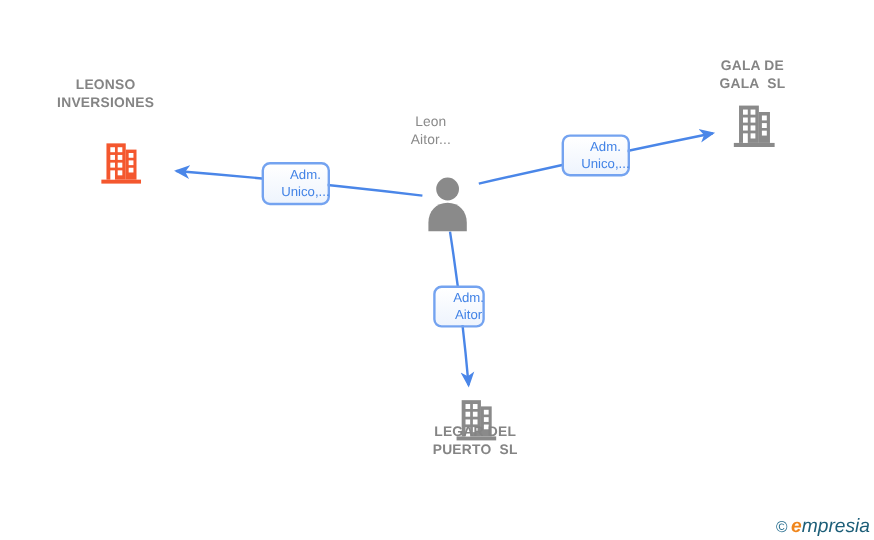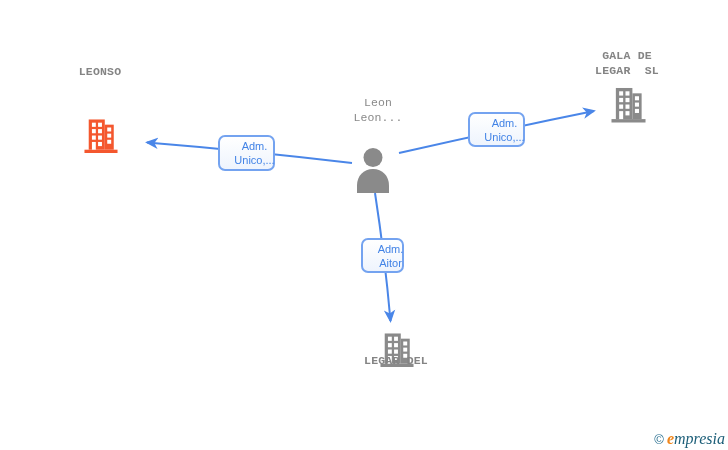--- a/index.html
+++ b/index.html
@@ -6,61 +6,62 @@
   .canvas{
     position:relative;width:728px;height:450px;background:#ffffff;overflow:hidden;
     font-family:"Liberation Sans",sans-serif;
   }
   .edges{position:absolute;left:0;top:0;z-index:1;}
   .edge{fill:none;stroke:#4a86e8;stroke-width:2;}
   .node-label{
     position:absolute;z-index:2;text-align:center;color:#848484;
     font-size:11.5px;font-weight:bold;line-height:15px;letter-spacing:.2px;
   }
-  .node-label div{white-space:pre;font-family:Liberation Mono, monospace;}
+  .node-label div{white-space:pre;}
   .person-name{font-weight:normal;color:#8a8a8a;letter-spacing:.1px;}
   .node-icon{position:absolute;z-index:2;line-height:0;}
   .b-orange{fill:#f4572e;}
   .b-gray{fill:#8a8a8a;}
   .edge-label{
     position:absolute;z-index:3;display:flex;flex-direction:column;
     align-items:center;justify-content:center;
     background:linear-gradient(#ffffff,#eef4fd);
     border:2px solid #74a3f0;border-radius:7px;
     color:#4283e6;font-size:11px;line-height:14px;text-align:center;
     box-sizing:border-box;cursor:pointer;padding-left:16px;
   }
   .edge-label div{white-space:pre;}
   .watermark{
     position:absolute;right:3px;bottom:2px;z-index:4;display:flex;
     align-items:baseline;gap:3px;cursor:pointer;
   }
   .wm-copy{color:#2a7091;font-size:13px;}
-  .wm-brand{font-family:Liberation Serif, serif;font-style:italic;font-size:16px;color:#1c5e78;}
+  .wm-brand{font-family:Liberation Sans, sans-serif;font-style:italic;font-size:16px;color:#1c5e78;}
   .wm-brand .e{color:#f0861c;font-weight:bold;}
 </style>
 </head>
 <body>
 
 <div class="canvas">
 
   <svg class="edges" width="728" height="450" viewBox="0 0 728 450">
     <defs>
       <marker id="arrowhead" viewBox="0 0 10 10" refX="8.5" refY="5" markerWidth="6.5" markerHeight="6.5" orient="auto-start-reverse">
         <path d="M0 0.6 L10 5 L0 9.4 L2.8 5 Z" fill="#4a86e8"></path>
       </marker>
     </defs>
     <path class="edge" d="M352 163 Q 252 151 147 142.5" marker-end="url(#arrowhead)"></path>
     <path class="edge" d="M399 153 Q 500 130 594 111" marker-end="url(#arrowhead)"></path>
     <path class="edge" d="M375 193 Q 385 258 390.5 321" marker-end="url(#arrowhead)"></path>
   </svg>
 
   <div>
-    <div class="node-label" style="left:30px;top:64px;width:140px;">
+    <div class="node-label" style="left:18px;top:64px;width:140px;">
       <div>LEONSO</div>
+      <div>INVERSIONES</div>
     </div>
     <span class="node-icon" style="left:84px;top:118px;">
       <svg width="34" height="36" viewBox="0 0 36 37">
         <g class="b-orange">
           <rect x="0.5" y="33" width="35" height="3.5"></rect>
           <rect x="5" y="1" width="17" height="32"></rect>
           <rect x="22" y="6.5" width="9.5" height="26.5"></rect>
         </g>
         <g fill="#ffffff">
           <rect x="8.4" y="4.4" width="4.1" height="4.4"></rect>
@@ -75,21 +76,21 @@
             <rect x="24.6" y="16" width="4.2" height="4.2"></rect>
           <rect x="24.6" y="22.5" width="4.2" height="4.2"></rect>
         </g>
       </svg>
     </span>
   </div>
 
   <div>
     <div class="node-label" style="left:557px;top:48px;width:140px;">
       <div>GALA DE</div>
-      <div>LEGAR  SL</div>
+      <div>GALA  SL</div>
     </div>
     <span class="node-icon" style="left:611px;top:87px;">
       <svg width="35" height="36" viewBox="0 0 36 37">
         <g class="b-gray">
           <rect x="0.5" y="33" width="35" height="3.5"></rect>
           <rect x="5" y="1" width="17" height="32"></rect>
           <rect x="22" y="6.5" width="9.5" height="26.5"></rect>
         </g>
         <g fill="#ffffff">
           <rect x="8.4" y="4.4" width="4.1" height="4.4"></rect>
@@ -102,23 +103,23 @@
             <rect x="14.9" y="24.8" width="4.1" height="4.4"></rect>
           <rect x="24.6" y="9.5" width="4.2" height="4.2"></rect>
             <rect x="24.6" y="16" width="4.2" height="4.2"></rect>
           <rect x="24.6" y="22.5" width="4.2" height="4.2"></rect>
         </g>
       </svg>
     </span>
   </div>
 
   <div>
-    <div class="node-label person-name" style="left:308px;top:95px;width:140px;">
+    <div class="node-label person-name" style="left:289px;top:95px;width:140px;">
       <div>Leon</div>
-      <div>Leon...</div>
+      <div>Aitor...</div>
     </div>
     <span class="node-icon" style="left:352px;top:147px;">
       <svg width="42" height="46" viewBox="0 0 42 46">
         <g class="b-gray">
           <circle cx="21" cy="10.5" r="9.5"></circle>
           <path d="M21 22 C 11.5 22 5 29 5 38.5 L5 46 L37 46 L37 38.5 C37 29 30.5 22 21 22 Z"></path>
         </g>
       </svg>
     </span>
   </div>
@@ -141,20 +142,21 @@
           <rect x="8.4" y="24.8" width="4.1" height="8.2"></rect>
             <rect x="14.9" y="24.8" width="4.1" height="4.4"></rect>
           <rect x="24.6" y="9.5" width="4.2" height="4.2"></rect>
             <rect x="24.6" y="16" width="4.2" height="4.2"></rect>
           <rect x="24.6" y="22.5" width="4.2" height="4.2"></rect>
         </g>
       </svg>
     </span>
     <div class="node-label" style="left:326px;top:353px;width:140px;">
       <div>LEGAR DEL</div>
+      <div>PUERTO  SL</div>
     </div>
   </div>
 
   <div class="edge-label" style="left:218px;top:135px;width:57px;height:36px;">
     <div>Adm.</div>
     <div>Unico,...</div>
   </div>
   <div class="edge-label" style="left:468px;top:112px;width:57px;height:35px;">
     <div>Adm.</div>
     <div>Unico,...</div>

